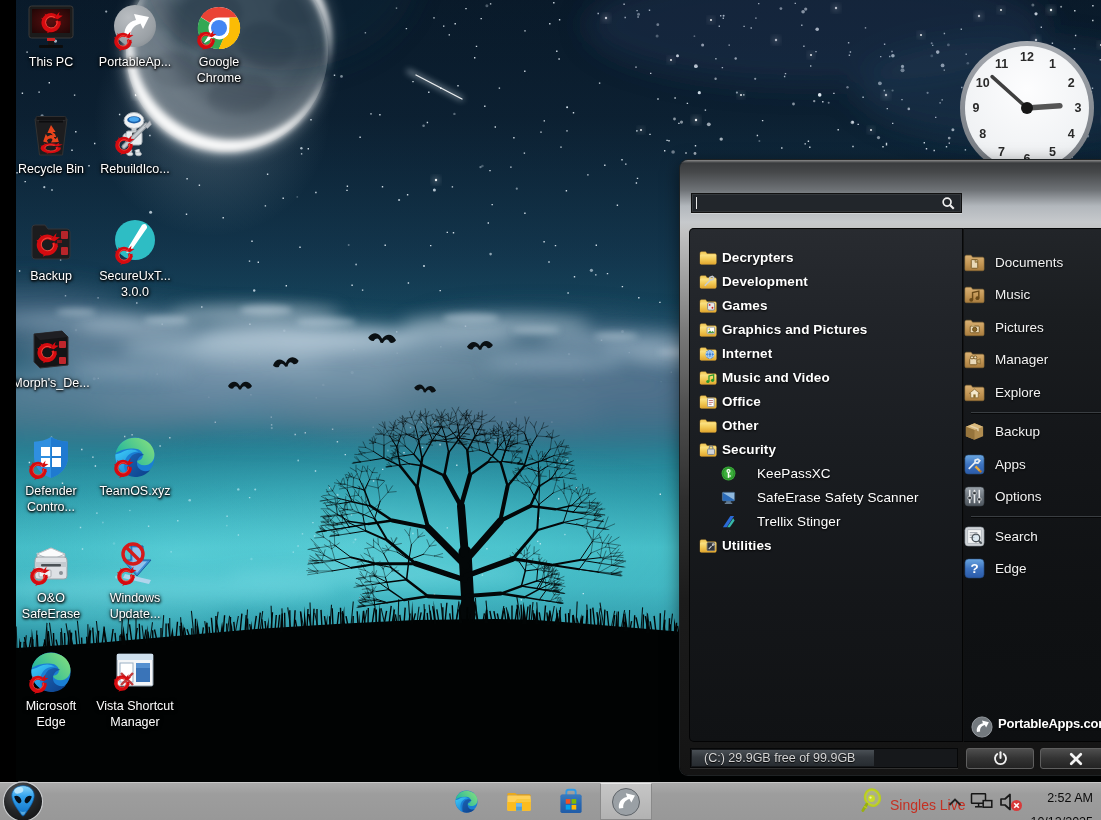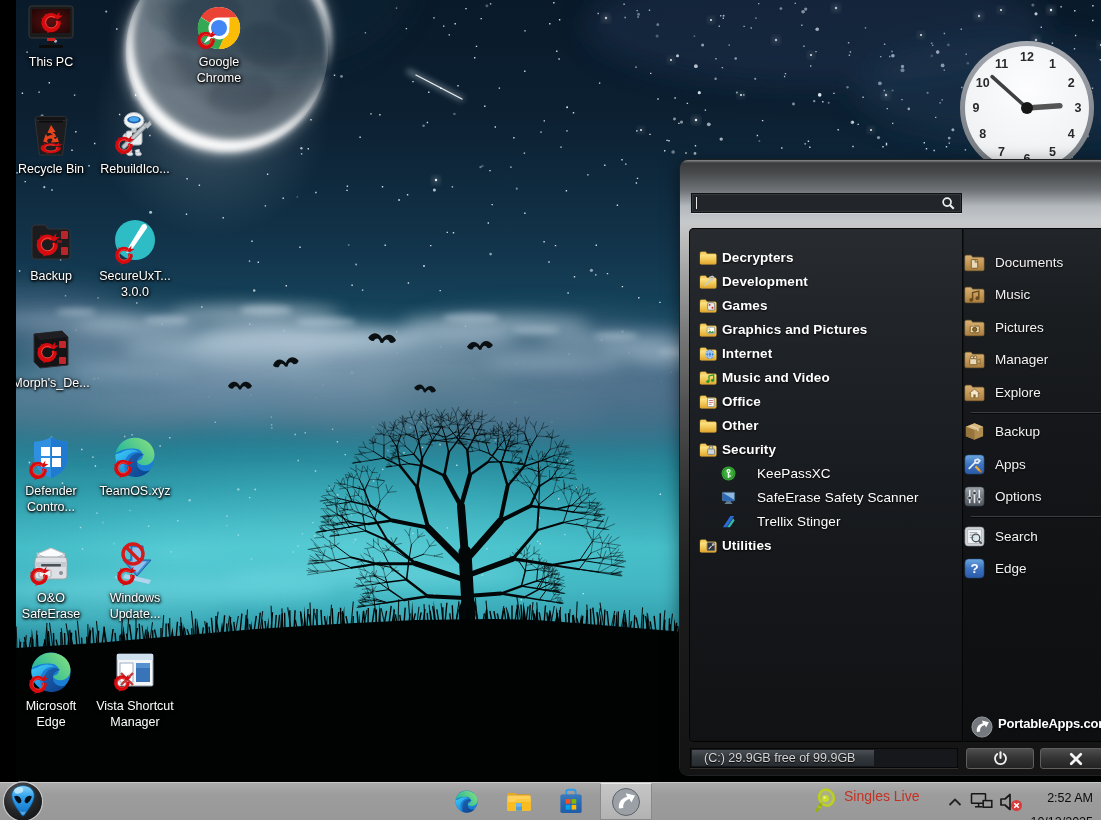--- a/index.html
+++ b/index.html
@@ -36,21 +36,21 @@
 #mdrive{position:absolute;left:10px;top:588px;width:268px;height:20px;background:#16181b;border:1px solid #060708;box-shadow:0 1px 0 rgba(255,255,255,0.12);overflow:hidden}
 #mdrivefill{position:absolute;left:1px;top:1px;width:182px;height:16px;background:linear-gradient(180deg,#4a5056,#33383d 45%,#272c31)}
 #mdrive span{position:absolute;left:13px;top:2px;font-size:12.5px;color:#d4d4d4;text-shadow:0 1px 1px #000}
 .mbtn{position:absolute;top:588px;height:21px;background:linear-gradient(180deg,#4e4e4e,#343434 48%,#232323);border:1px solid #5f5f5f;border-radius:3px;display:flex;align-items:center;justify-content:center}
 #mpower{left:286px;width:68px}
 #mclose{left:360px;width:72px}
 #taskbar{position:absolute;left:0;top:782px;width:1101px;height:38px;background:linear-gradient(180deg,#ababab,#9d9d9d 30%,#989898);border-top:1px solid #c8c8c8}
 #alien{position:absolute;left:1px;top:-2px}
 .tbi{position:absolute;top:5px;width:28px;height:28px}
 #patask{position:absolute;left:600px;top:0px;width:52px;height:37px;background:linear-gradient(180deg,#c6c6c6,#b2b2b2);border:1px solid #8a8a8a;border-top:1px solid #e8e8e8;display:flex;align-items:center;justify-content:center}
-#singles{position:absolute;left:813px;top:5px;display:flex;align-items:flex-start}
+#singles{position:absolute;left:859px;top:5px;display:flex;align-items:flex-end}
 #singles span{margin-left:6px;color:#c53022;font-size:14px}
 .tricon{position:absolute}
 #tclock{position:absolute;right:8px;top:3px;text-align:right;font-size:12.5px;line-height:24px;color:#0a0a0a}
 </style></head><body>
 <svg width="0" height="0" style="position:absolute">
 <defs>
 <linearGradient id="foldG" x1="0" y1="0" x2="0" y2="1">
 <stop offset="0" stop-color="#fce488"></stop>
         <stop offset="0.5" stop-color="#f2c955"></stop>
         <stop offset="1" stop-color="#e0a52e"></stop>
@@ -486,20 +486,28 @@
             <stop offset="1" stop-color="#200606"></stop>
           </radialGradient>
 <rect x="5" y="5" width="38" height="24" rx="1" fill="url(#scrR)"></rect>
 <use href="#drg" transform="translate(12 5) scale(1.05)"></use>
 <rect x="20" y="34" width="8" height="3" fill="#c22"></rect>
 <rect x="21" y="37" width="6" height="4" fill="#161616"></rect>
 <rect x="12" y="41" width="24" height="3" rx="1" fill="#0c0c0c"></rect>
 </svg></div>
       <div class="lbl">This PC</div>
     </div>
+    <div class="dicon" style="left:77px;top:4px">
+      <div class="ic"><svg viewBox="0 0 48 48" width="48" height="48">
+<circle cx="24" cy="22" r="21" fill="url(#paGray)"></circle>
+<path d="M14,34 C12,26 16,18 25,16 L23,10 L38,13 L32,25 L29.5,19.5 C22,21.5 19,27 19.5,33 Z" fill="#fff"></path>
+<use href="#drg" transform="translate(1 25) scale(0.95)"></use>
+</svg></div>
+      <div class="lbl">PortableAp...</div>
+    </div>
     <div class="dicon" style="left:161px;top:4px">
       <div class="ic"><svg viewBox="0 0 48 48" width="48" height="48">
 <circle cx="24" cy="24" r="21" fill="#fff"></circle>
 <path d="M24,3 A21,21 0 0,1 42.2,13.5 L24,13.5 A10.5,10.5 0 0,0 14.9,18.8 L5.8,13 A21,21 0 0,1 24,3Z" fill="#ea4335"></path>
 <path d="M5.7,13.2 L14.9,18.9 A10.5,10.5 0 0,0 14.9,29.2 L9,39 A21,21 0 0,1 5.7,13.2Z" fill="#34a853"></path>
 <path d="M9.2,39.2 L18.5,33.6 A10.5,10.5 0 0,0 28.5,34.5 L24,45 A21,21 0 0,1 9.2,39.2Z" fill="#34a853"></path>
 <path d="M24,45 L28.6,34.4 A10.5,10.5 0 0,0 34.5,24 L42.3,13.7 A21,21 0 0,1 24,45Z" fill="#fbbc05"></path>
 <path d="M42.2,13.5 A21,21 0 0,1 24,45 L28.6,34.4 A10.5,10.5 0 0,0 34.4,23.8 L34.5,13.5Z" fill="#fbbc05"></path>
 <circle cx="24" cy="24" r="10" fill="#fff"></circle>
 <circle cx="24" cy="24" r="8" fill="#4285f4"></circle>

